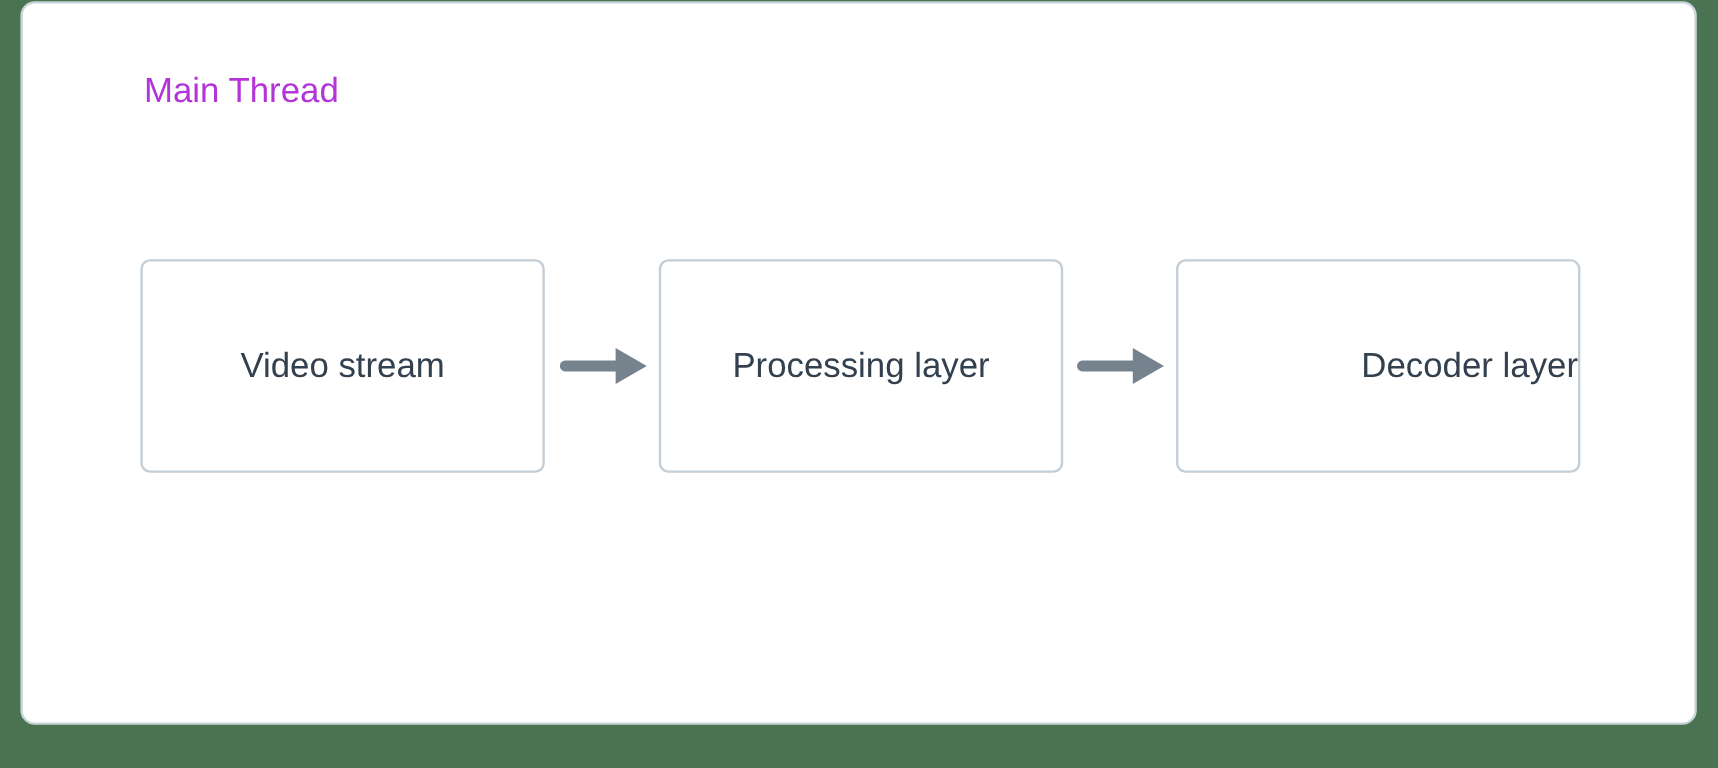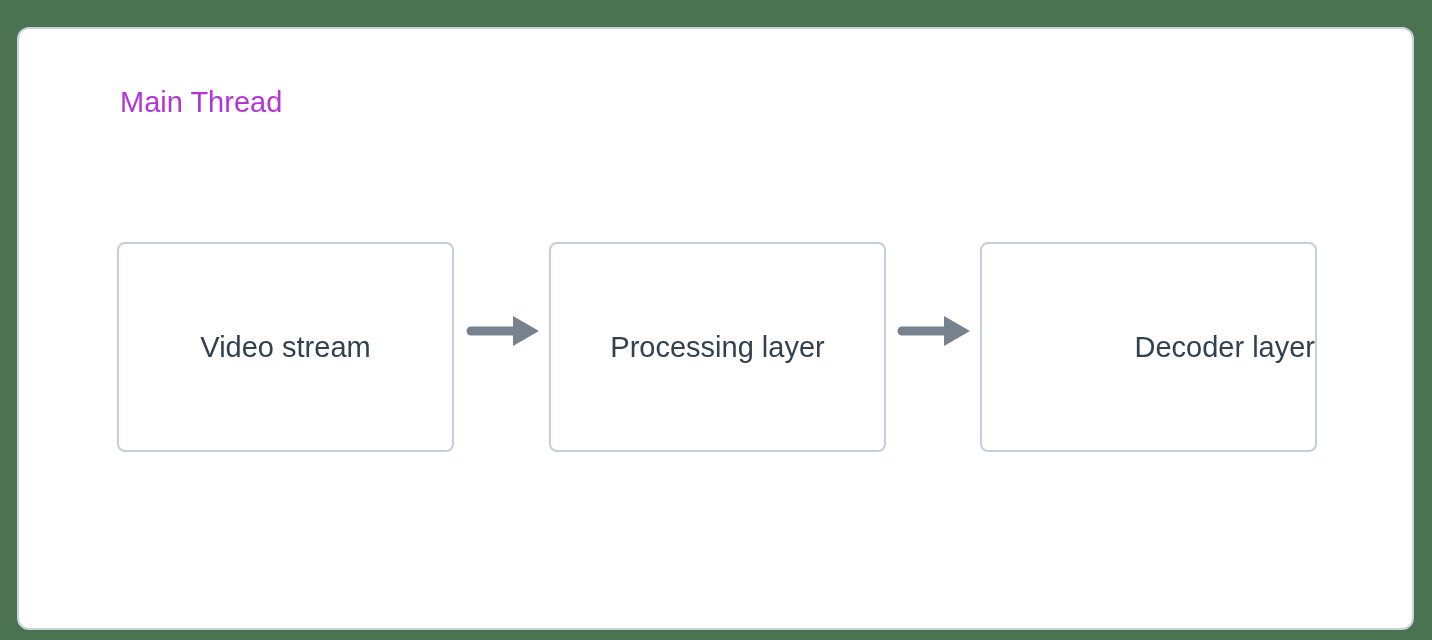--- a/index.html
+++ b/index.html
@@ -15,40 +15,40 @@
   html, body {
     margin: 0; padding: 0;
     width: 1432px; height: 640px;
     overflow: hidden;
     font-family: "Liberation Sans", "DejaVu Sans", sans-serif;
   }
   body { background: var(--background); position: relative; }
 
   .card {
     position: absolute;
-    left: 17px; top: 27px;
+    left: 17px; top: 1px;
     width: 1397px; height: 603px;
     background: var(--card-bg);
     border: 2px solid var(--card-border);
     border-radius: 12px;
   }
 
   .thread-title {
     position: absolute;
     left: 101px; top: 58px;
     font-size: 29px;
     line-height: 1.1;
     color: var(--title);
     white-space: nowrap;
   }
 
   .node {
     position: absolute;
     top: 213px;
-    width: 337px; height: 210px;
+    width: 337px; height: 178px;
     background: var(--card-bg);
     border: 2px solid var(--node-border);
     border-radius: 8px;
     display: flex;
     align-items: center;
     justify-content: center;
   }
   .node-1 { left: 98px; }
   .node-2 { left: 530px; text-align: center; }
   .node-3 { left: 961px; justify-content: flex-end; }

